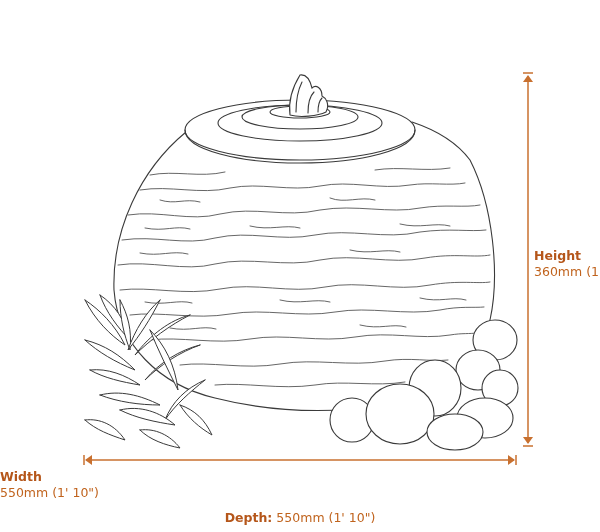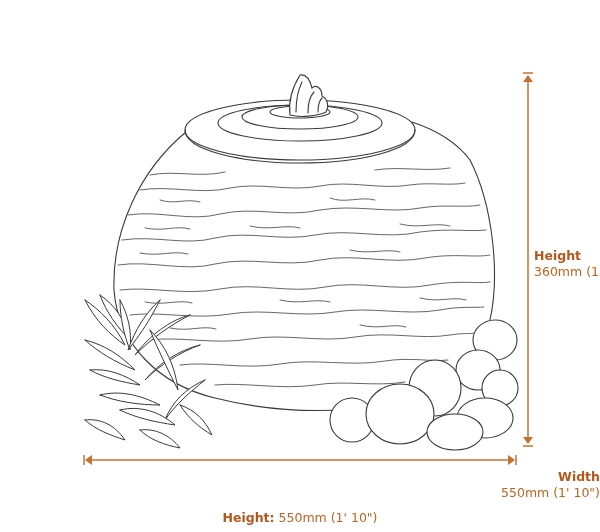--- a/index.html
+++ b/index.html
@@ -1,21 +1,21 @@
 <!DOCTYPE html>
 <html><head>
 <meta charset="utf-8">
 <style>
   html, body { margin:0; padding:0; background:#ffffff; }
   body { width:600px; height:532px; position:relative; overflow:hidden; font-family:"DejaVu Sans", sans-serif; }
   #diagram { position:absolute; left:0; top:0; width:600px; height:532px; }
   .label { position:absolute; color:#c0631d; font-size:12.5px; line-height:16px; white-space:nowrap; }
   .bold { font-weight:bold; color:#b5561a; }
   #height-block { left:534px; top:248px; }
-  #width-block { left:0; width:600px; top:469px; text-align:right; }
+  #width-block { left:0; width:600px; top:469px; text-align:left; }
   #depth-block { left:0; width:600px; top:510px; text-align:center; }
 </style>
 </head>
 <body>
 
 <svg id="diagram" viewBox="0 0 600 532" xmlns="http://www.w3.org/2000/svg">
 
   <g fill="none" stroke="#3a3a3a" stroke-width="1.1" stroke-linecap="round">
     <path d="M186 132 C140 170 112 230 114 290 C118 345 160 385 215 398 C270 412 330 414 390 405 C440 395 478 360 490 320 C500 275 493 205 470 160 C455 140 430 128 412 122" fill="#fff"></path>
 
@@ -97,14 +97,14 @@
   <div class="bold">Height</div>
   <div>360mm (1'</div>
 </div>
 
 <div id="width-block" class="label">
   <div class="bold">Width</div>
   <div>550mm (1' 10")</div>
 </div>
 
 <div id="depth-block" class="label">
-  <span class="bold">Height:</span><span> 550mm (1' 10")</span>
+  <span class="bold">Depth:</span><span> 550mm (1' 10")</span>
 </div>
 
 </body></html>

